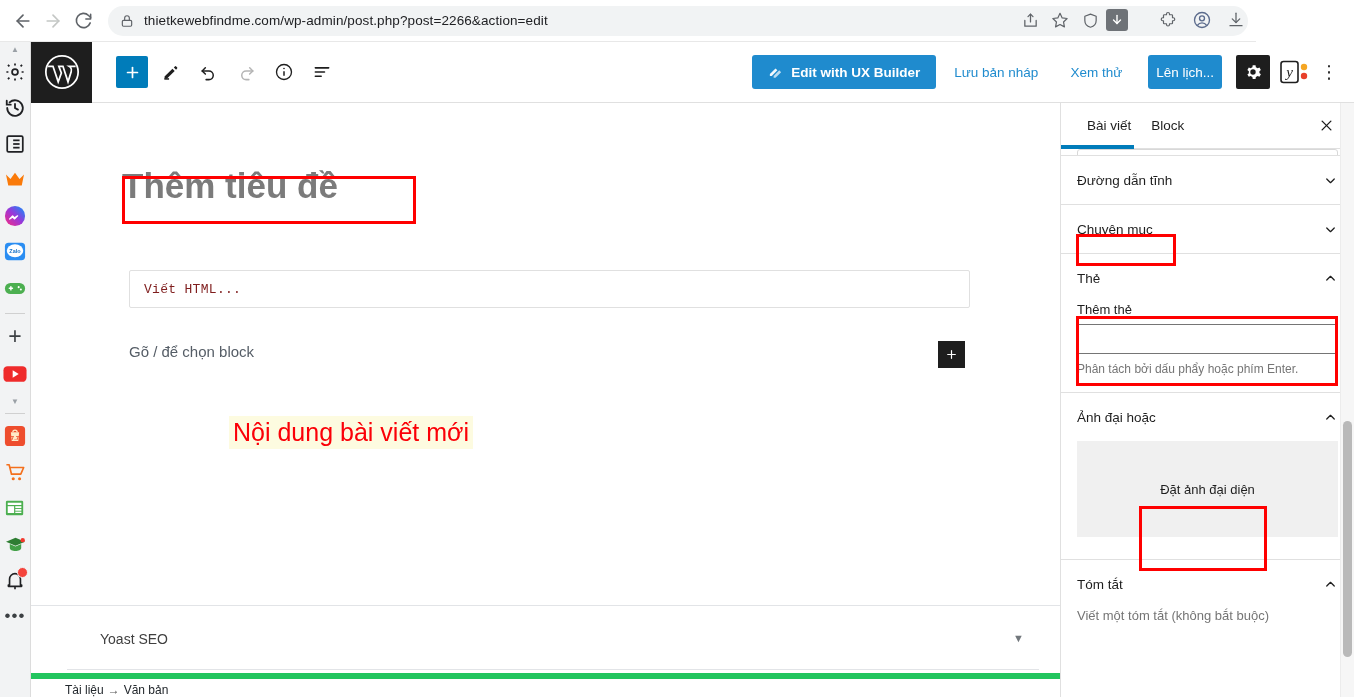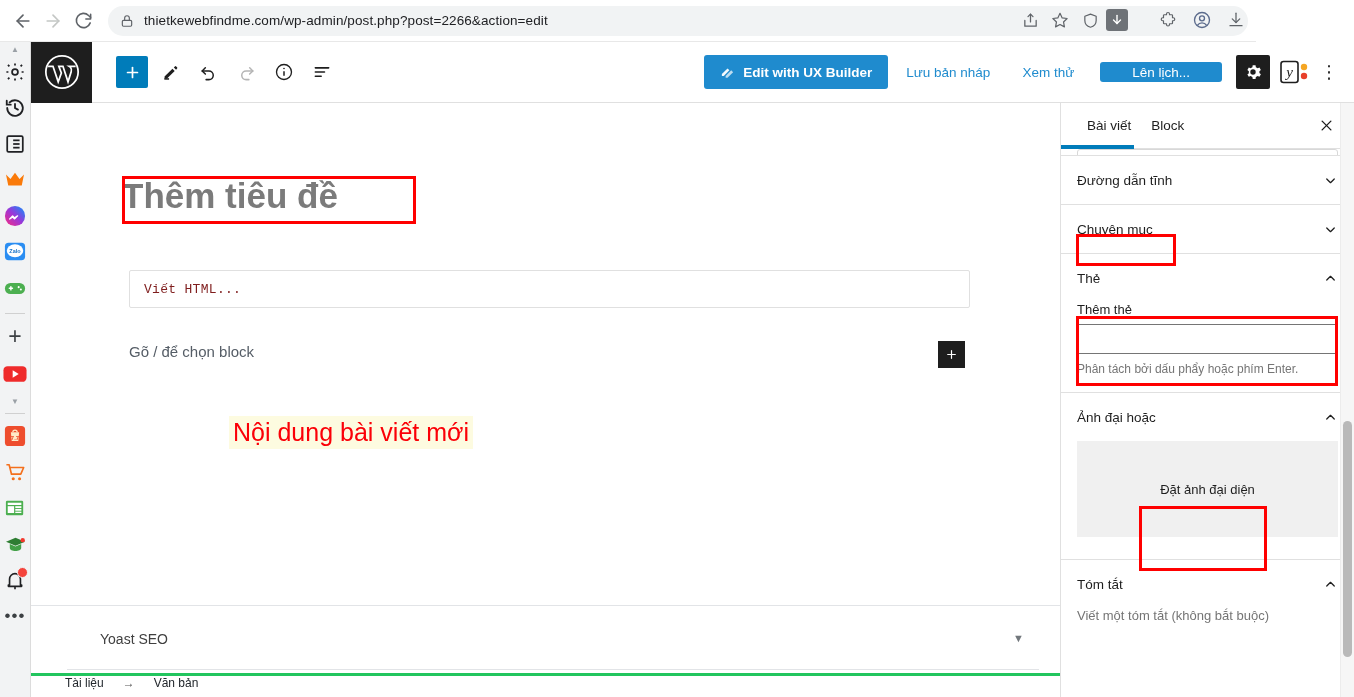--- a/index.html
+++ b/index.html
@@ -121,22 +121,22 @@
     height: 34px; border-radius: 3px;
     display: flex; align-items: center; gap: 8px;
     padding: 0 16px; font-size: 13.5px; font-weight: 700;
     white-space: nowrap;
   }
   .hdr-link {
     color: #1f8bce; font-size: 13.5px; padding: 0 14px;
     white-space: nowrap;
   }
   #schedule-btn {
-    background: #1f8bce; color: #fff; height: 20px;
-    border-radius: 3px; padding: 0 32px;
+    background: #1f8bce; color: #fff; height: 34px;
+    border-radius: 3px; padding: 0 8px;
     display: flex; align-items: center;
     font-size: 13.5px; white-space: nowrap; margin-left: 8px;
   }
   #settings-gear-btn {
     width: 34px; height: 34px; background: #1e1e1e; color: #fff;
     display: flex; align-items: center; justify-content: center;
     border-radius: 2px; margin-left: 10px;
   }
   #yoast-btn {
     width: 34px; height: 34px;
@@ -151,21 +151,21 @@
 
   
   #editor-canvas {
     position: absolute; top: 103px; left: 31px;
     width: 1029px; height: 594px;
     background: #ffffff; overflow: hidden;
   }
   #post-title-wrap {
     position: absolute; left: 91px; top: 65px;
     width: 300px; height: 55px;
-    display: flex; align-items: center;
+    display: flex; 
   }
   #post-title {
     font-size: 35px; font-weight: bold; color: #7b7b7b;
     white-space: nowrap; line-height: 1;
   }
   .redbox {
     position: absolute; border: 3px solid #ff0000;
     pointer-events: none;
   }
   #title-redbox { left: 91px; top: 73px; width: 294px; height: 48px; }
@@ -213,23 +213,23 @@
     position: absolute; right: 36px; top: 26px;
     color: #72777c; font-size: 11px;
   }
   #yoast-rule {
     position: absolute; left: 36px; right: 21px; top: 63px;
     height: 1px; background: #e2e4e7;
   }
   #breadcrumb-bar {
     position: absolute; left: 0; top: 570px;
     width: 1029px; height: 24px;
-    border-top: 3px solid #22c55e;
-    display: flex; align-items: flex-start;
-    padding-left: 34px; gap: 19px;
+    border-top: 6px solid #22c55e;
+    display: flex; align-items: flex-end;
+    padding-left: 34px; gap: 4px;
   }
   .crumb { font-size: 12px; color: #23282d; }
   .crumb-arrow { font-size: 12px; color: #555; }
 
   
   #sidebar {
     position: absolute; top: 103px; right: 0;
     width: 294px; height: 594px;
     background: #ffffff;
     border-left: 1px solid #e0e0e0;

